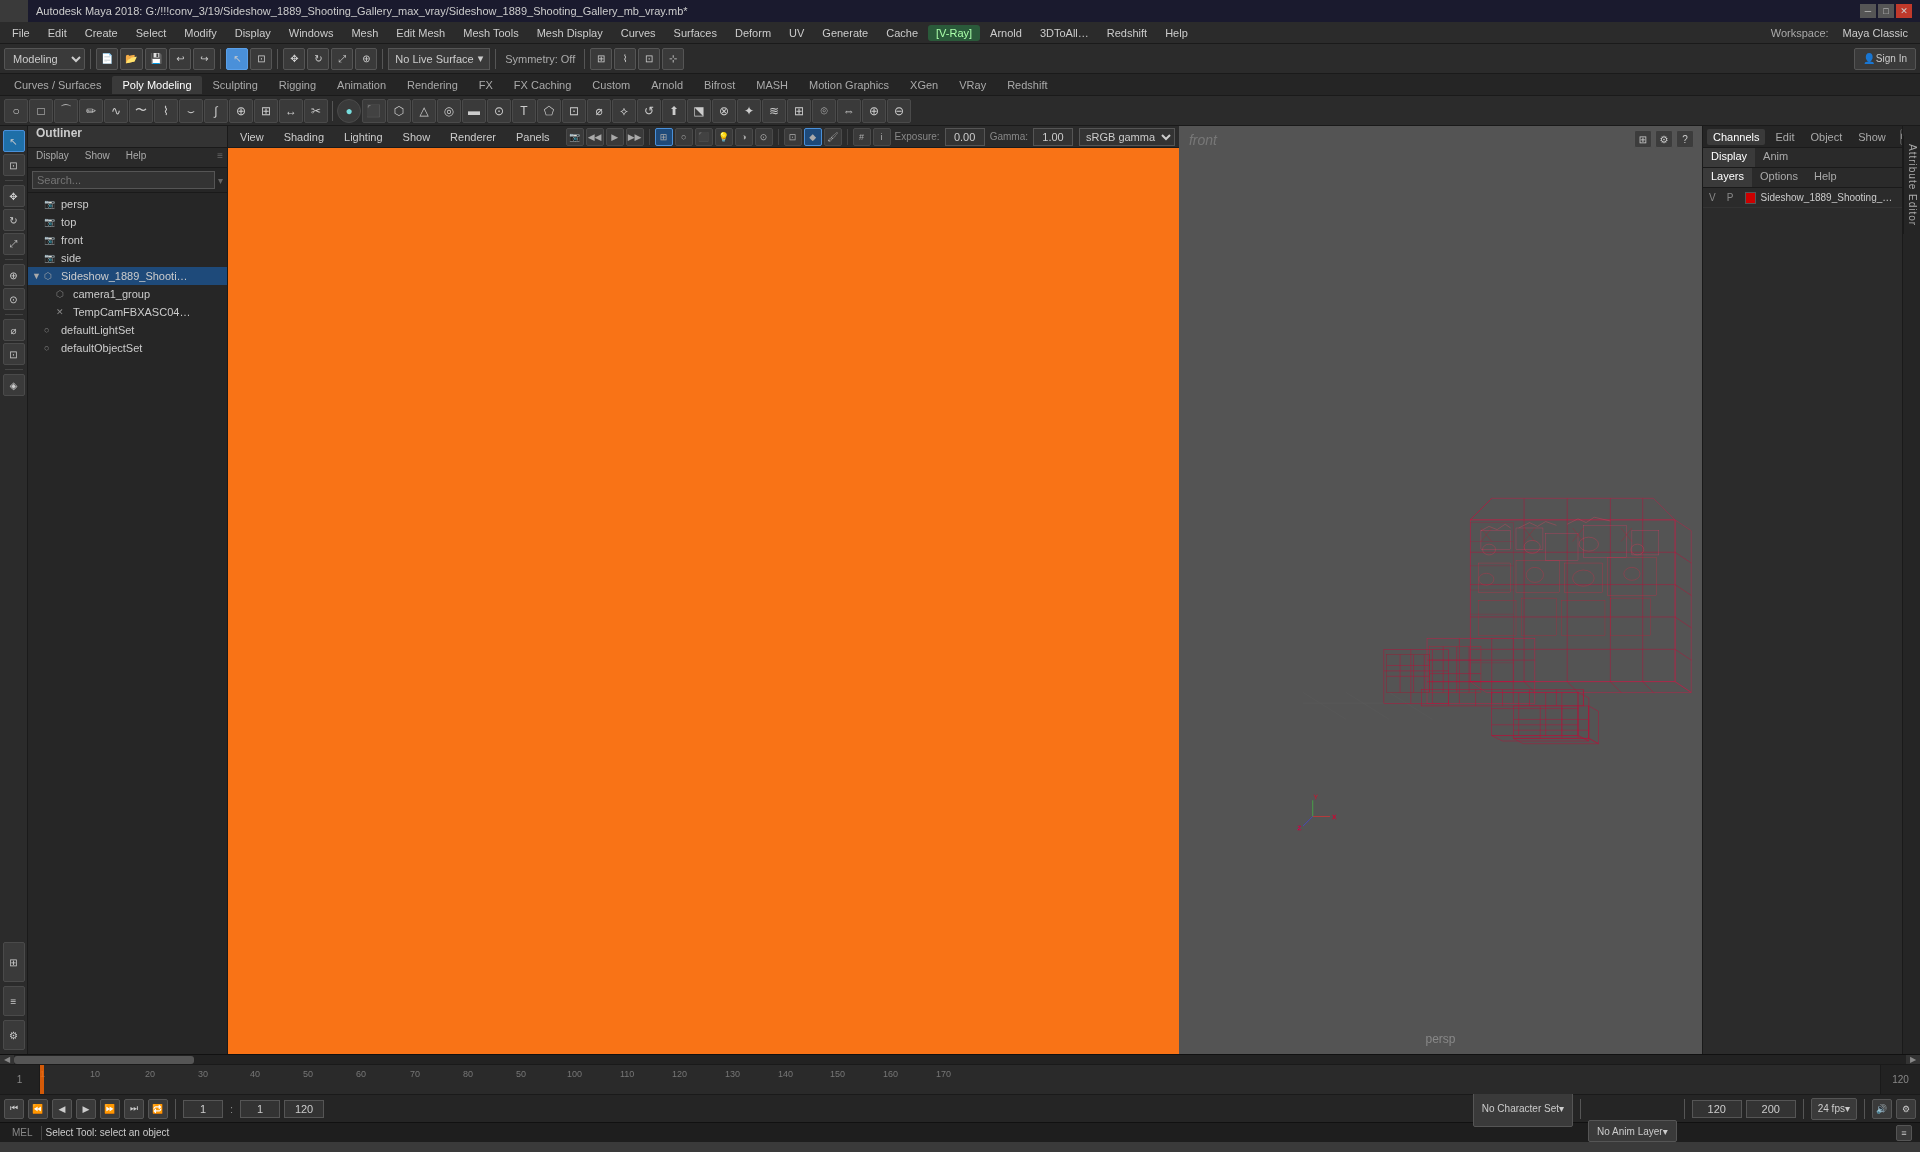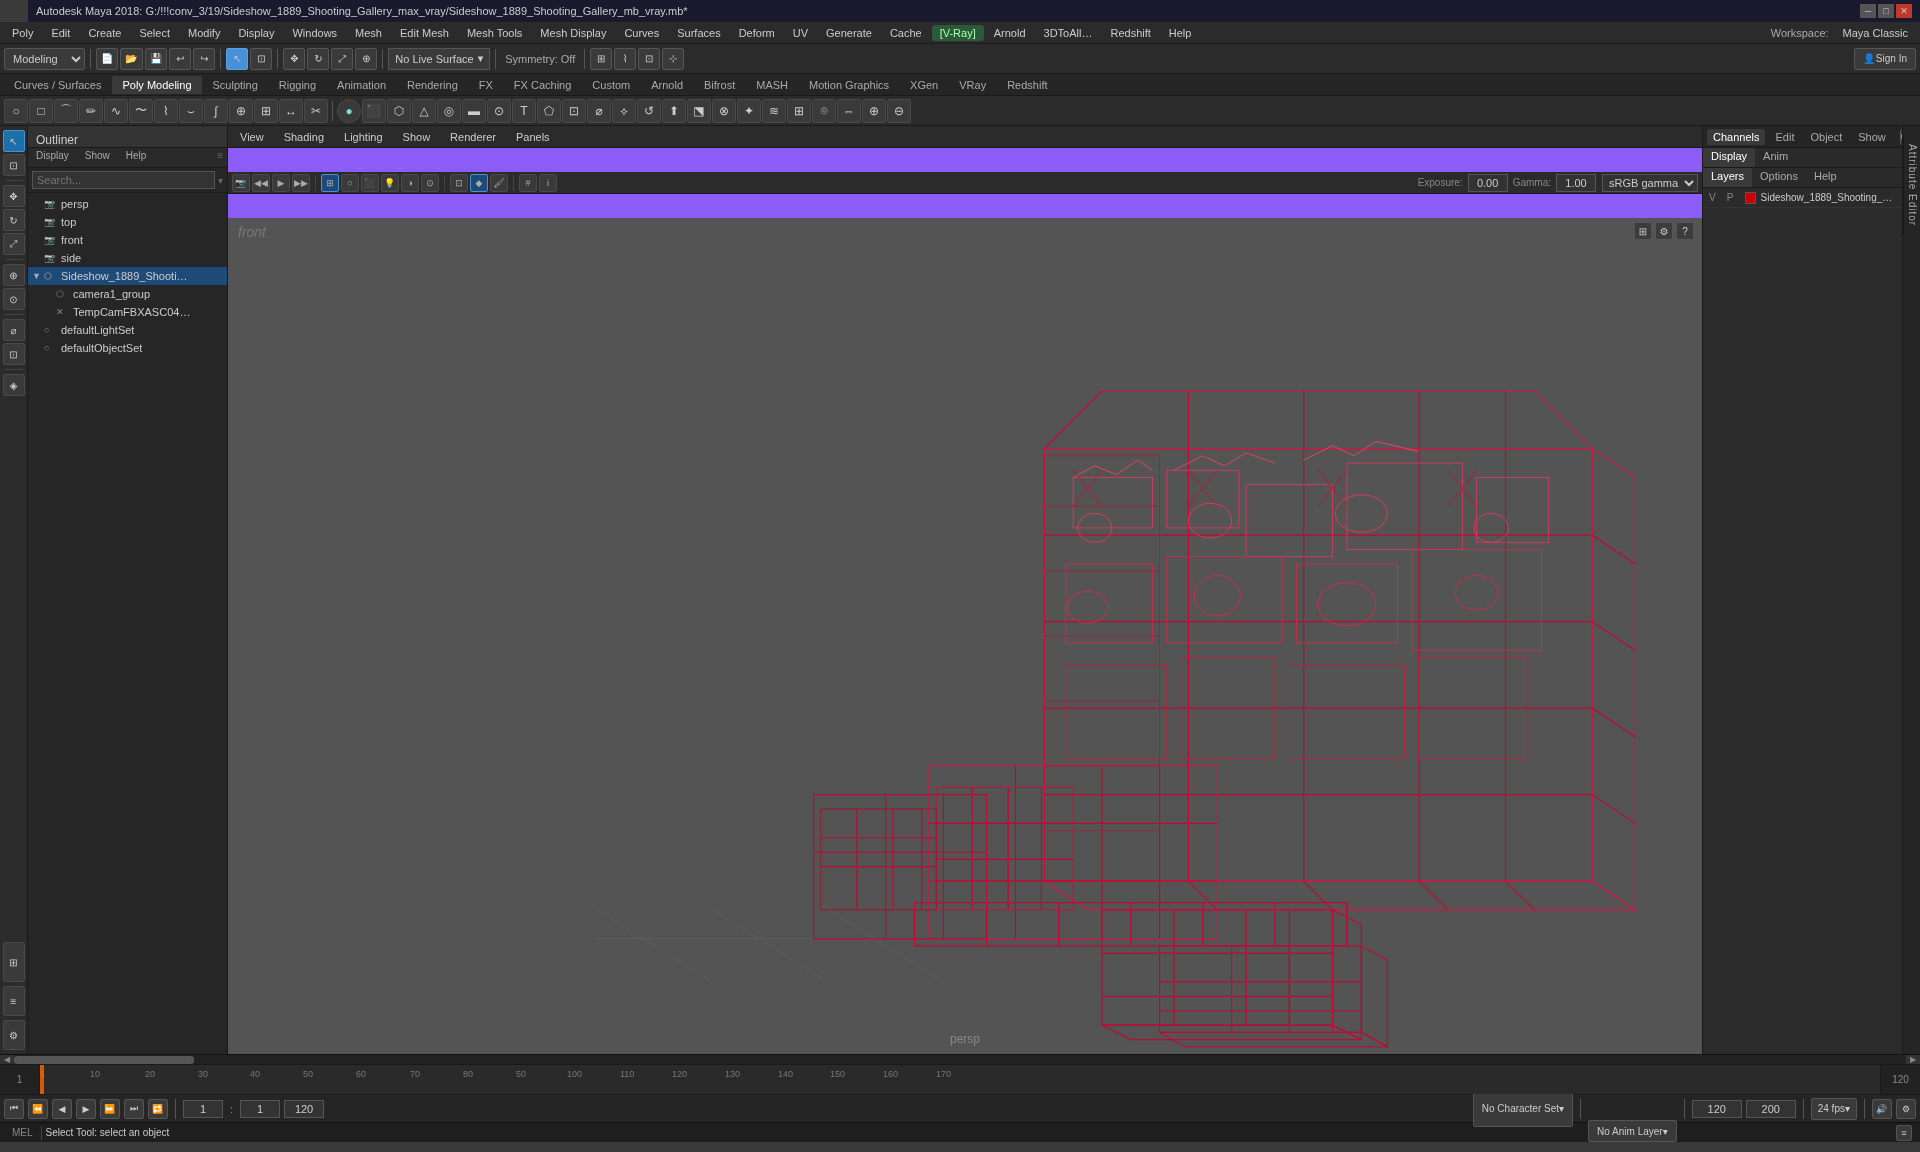--- a/index.html
+++ b/index.html
@@ -191,24 +191,24 @@
       width: 200px;
       background: #262626;
       display: flex;
       flex-direction: column;
       border-right: 1px solid #1a1a1a;
     }
     #outliner-header {
       height: 22px;
       background: #333;
       display: flex;
-      align-items: flex-end;
+      align-items: flex-start;
       padding: 0 8px;
       font-size: 12px;
-      font-weight: normal;
+      font-weight: bold;
       color: #cccccc;
       border-bottom: 1px solid #1a1a1a;
     }
     #outliner-tabs {
       display: flex;
       height: 20px;
       background: #2a2a2a;
       border-bottom: 1px solid #1a1a1a;
     }
     .out-tab {
@@ -248,24 +248,22 @@
     }
     .tree-item.selected { background: #1e4a7a; }
     .tree-item .icon { width: 14px; margin-right: 3px; font-size: 9px; color: #888; }
     .tree-item .expand { width: 10px; margin-right: 2px; color: #888; font-size: 9px; }
     .tree-indent { padding-left: 16px; }
 
     
     #viewport {
       flex: 1;
       display: flex;
-      flex-direction: column;
-      background: #8b5cf6;
+      background: #f97316;
       position: relative;
-      gap: 24px;
     }
     #viewport-header {
       height: 22px;
       background: #2b2b2b;
       display: flex;
       align-items: center;
       padding: 0 6px;
       gap: 8px;
       border-bottom: 1px solid #1a1a1a;
     }
@@ -575,21 +573,21 @@
 <div id="title-bar">
   <span class="title-text">Autodesk Maya 2018: G:/!!!conv_3/19/Sideshow_1889_Shooting_Gallery_max_vray/Sideshow_1889_Shooting_Gallery_mb_vray.mb*</span>
   <div class="window-controls">
     <button class="win-btn">─</button>
     <button class="win-btn">□</button>
     <button class="win-btn close">✕</button>
   </div>
 </div>
 
 <div id="menu-bar">
-  <span class="menu-item">Poly</span>
+  <span class="menu-item">File</span>
   <span class="menu-item">Edit</span>
   <span class="menu-item">Create</span>
   <span class="menu-item">Select</span>
   <span class="menu-item">Modify</span>
   <span class="menu-item">Display</span>
   <span class="menu-item">Windows</span>
   <span class="menu-item">Mesh</span>
   <span class="menu-item">Edit Mesh</span>
   <span class="menu-item">Mesh Tools</span>
   <span class="menu-item">Mesh Display</span>

